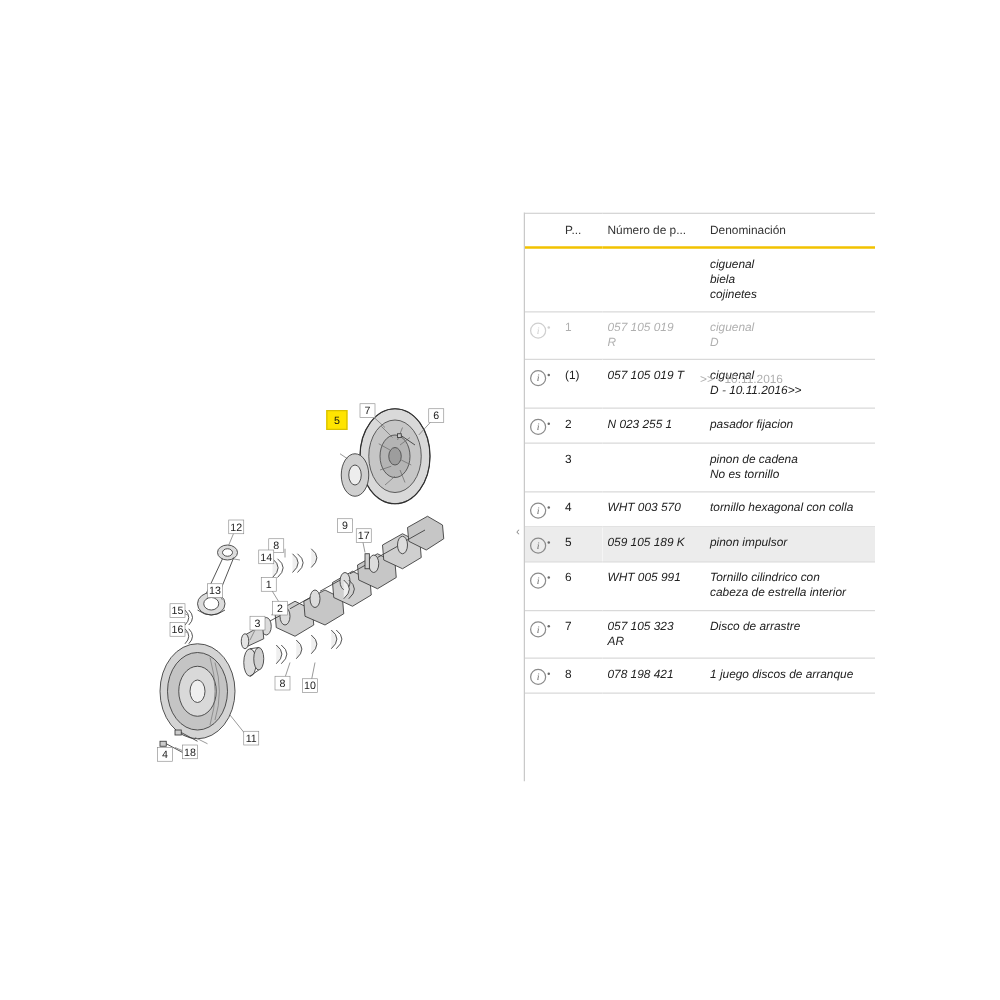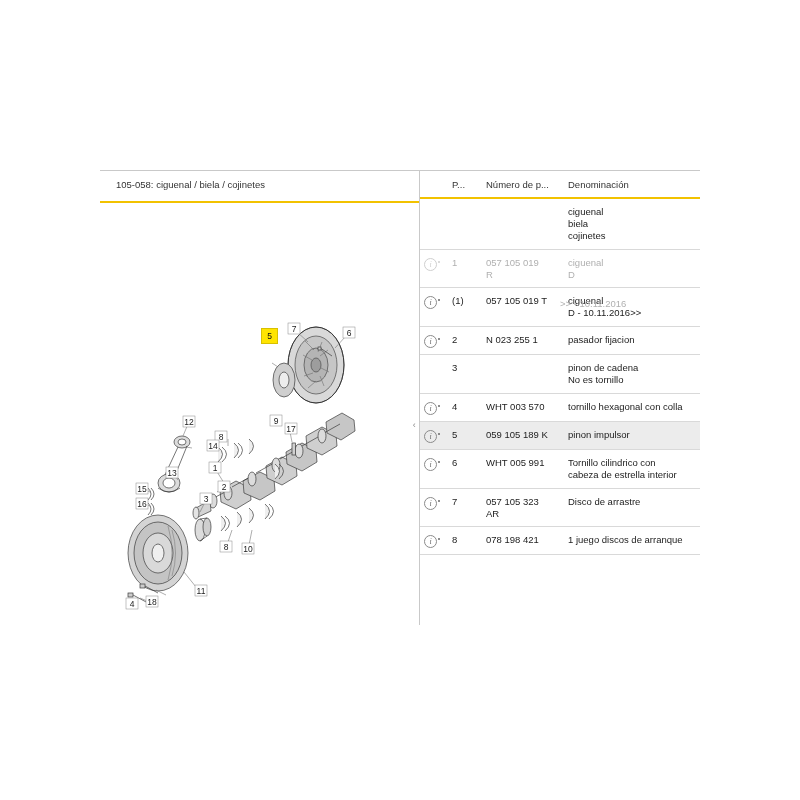--- a/index.html
+++ b/index.html
@@ -124,21 +124,21 @@
 
   tr.group-title td {
     border-bottom: none;
     padding-top: 9px;
     padding-bottom: 9px;
   }
 
   tr.dim td { color: #b0b0b0; }
   tr.highlight td { background: #ececec; }
 
-  .sub { display: block; }
+  .sub { display: block; font-style: italic; }
 
   .info-icon {
     display: inline-block;
     width: 11px;
     height: 11px;
     border-radius: 50%;
     border: 1px solid #8b8b8b;
     color: #6a6a6a;
     font-size: 8px;
     line-height: 11px;
@@ -184,23 +184,20 @@
     fill: #222222;
     font-family: "Liberation Sans", sans-serif;
   }
 </style>
 </head>
 <body>
 
 <div id="page">
 
   <div id="diagram-panel">
-    <div id="diagram-header">
-      <div id="diagram-header-label">105-058: ciguenal / biela / cojinetes</div>
-    </div>
 
     <svg id="diagram-svg" width="320" height="430" viewBox="0 0 320 430">
 
       <g fill="none" stroke="#555555" stroke-width="0.7">
 
         <g>
           <ellipse cx="216" cy="165" rx="28" ry="38" fill="#d9d9d9" stroke="#4a4a4a"></ellipse>
           <ellipse cx="216" cy="165" rx="21" ry="29" fill="#c6c6c6" stroke="#4a4a4a"></ellipse>
           <ellipse cx="216" cy="165" rx="12" ry="17" fill="#b4b4b4" stroke="#4a4a4a"></ellipse>
           <ellipse cx="216" cy="165" rx="5" ry="7" fill="#9d9d9d" stroke="#4a4a4a"></ellipse>

